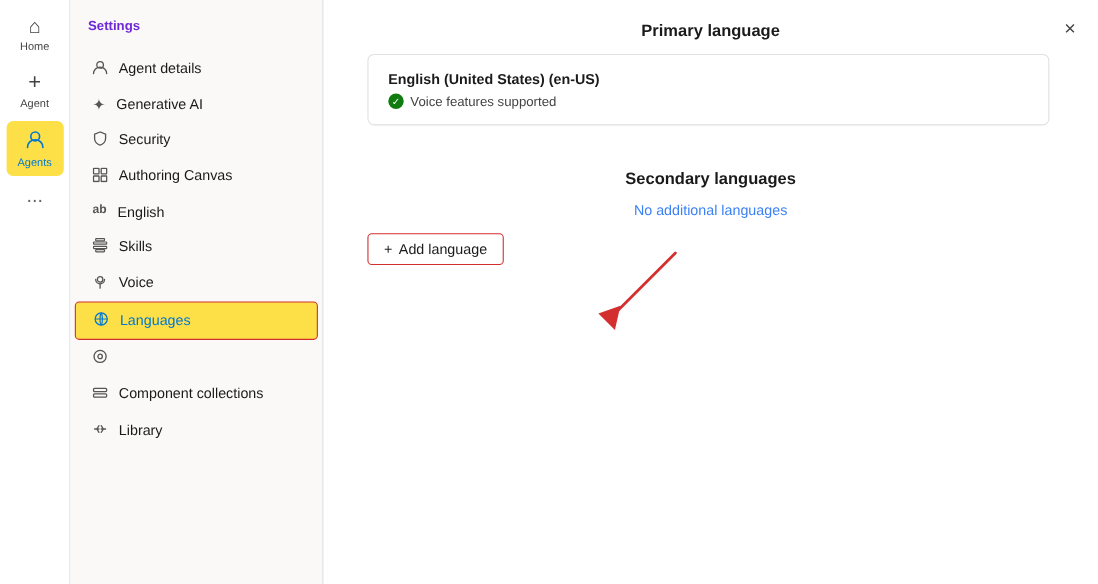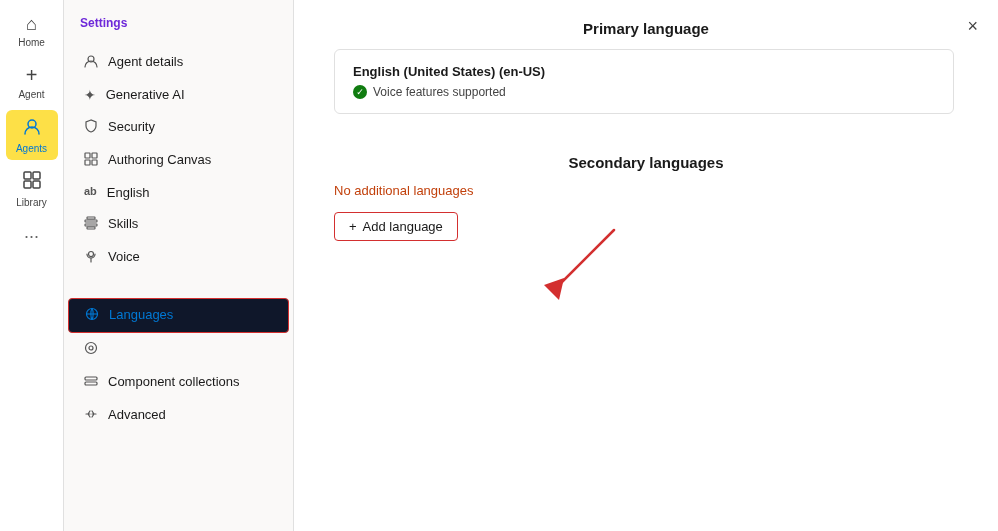--- a/index.html
+++ b/index.html
@@ -56,25 +56,24 @@
       align-items: flex-start;
       gap: 10px;
       padding: 8px 16px;
       cursor: pointer;
       border-radius: 4px;
       margin: 0 4px;
       font-size: 13px;
       color: #1a1a1a;
     }
     .sidebar-item.active {
-      background: #0f172a;
+      background: #fde047;
       color: #0078d4;
       border: 1.5px solid #d32f2f;
       border-radius: 4px;
-      margin-top: 24px;
     }
     .sidebar-item .s-icon { font-size: 14px; color: #555; flex-shrink: 0; }
     .sidebar-item.active .s-icon { color: #0078d4; }
 
     
     .main-content {
       flex: 1;
       padding: 20px 40px;
       position: relative;
       overflow: hidden;
@@ -125,22 +124,23 @@
       display: flex;
       align-items: center;
       justify-content: center;
       color: #fff;
       font-size: 9px;
       flex-shrink: 0;
     }
     .secondary-section { margin-bottom: 16px; }
     .no-langs {
       font-size: 13px;
-      color: #c2410c;
+      color: #3b82f6;
       margin-bottom: 14px;
+      text-align: center;
     }
     .add-language-btn {
       display: inline-flex;
       align-items: center;
       gap: 6px;
       padding: 6px 14px;
       border: 1.5px solid #d32f2f;
       border-radius: 4px;
       background: #fff;
       color: #1a1a1a;
@@ -175,31 +175,20 @@
   </div>
   <div class="nav-item active">
     <span class="nav-icon">
       <svg width="20" height="20" viewBox="0 0 20 20" fill="none">
         <circle cx="10" cy="8" r="4" stroke="#0078d4" stroke-width="1.5"></circle>
         <path d="M3 18c0-3.866 3.134-7 7-7s7 3.134 7 7" stroke="#0078d4" stroke-width="1.5" stroke-linecap="round"></path>
       </svg>
     </span>
     <span class="nav-label">Agents</span>
   </div>
-  <div class="nav-item">
-    <span class="nav-icon">
-      <svg width="20" height="20" viewBox="0 0 20 20" fill="none">
-        <rect x="2" y="2" width="7" height="7" rx="1" stroke="#444" stroke-width="1.5"></rect>
-        <rect x="11" y="2" width="7" height="7" rx="1" stroke="#444" stroke-width="1.5"></rect>
-        <rect x="2" y="11" width="7" height="7" rx="1" stroke="#444" stroke-width="1.5"></rect>
-        <rect x="11" y="11" width="7" height="7" rx="1" stroke="#444" stroke-width="1.5"></rect>
-      </svg>
-    </span>
-    <span class="nav-label">Library</span>
-  </div>
   <div class="nav-dots">...</div>
 </nav>
 
 <aside class="sidebar">
   <div class="sidebar-title">Settings</div>
 
   <div class="sidebar-item">
     <span class="s-icon">
       <svg width="14" height="14" viewBox="0 0 14 14" fill="none">
           <circle cx="7" cy="5" r="3" stroke="#555" stroke-width="1.2"></circle>
@@ -293,21 +282,21 @@
     </span>
     <span>Component collections</span>
   </div>
 
   <div class="sidebar-item">
     <span class="s-icon">
       <svg width="14" height="14" viewBox="0 0 14 14" fill="none">
           <path d="M2 7h4M8 7h4M6 4l-2 3 2 3M8 4l2 3-2 3" stroke="#555" stroke-width="1.2" stroke-linecap="round" stroke-linejoin="round"></path>
         </svg>
     </span>
-    <span>Advanced</span>
+    <span>Library</span>
   </div>
 </aside>
 
 <main class="main-content">
   <button class="close-btn">×</button>
 
   <div class="section-title">Primary language</div>
 
   <div class="primary-lang-card">
     <div class="primary-lang-name">English (United States) (en-US)</div>

